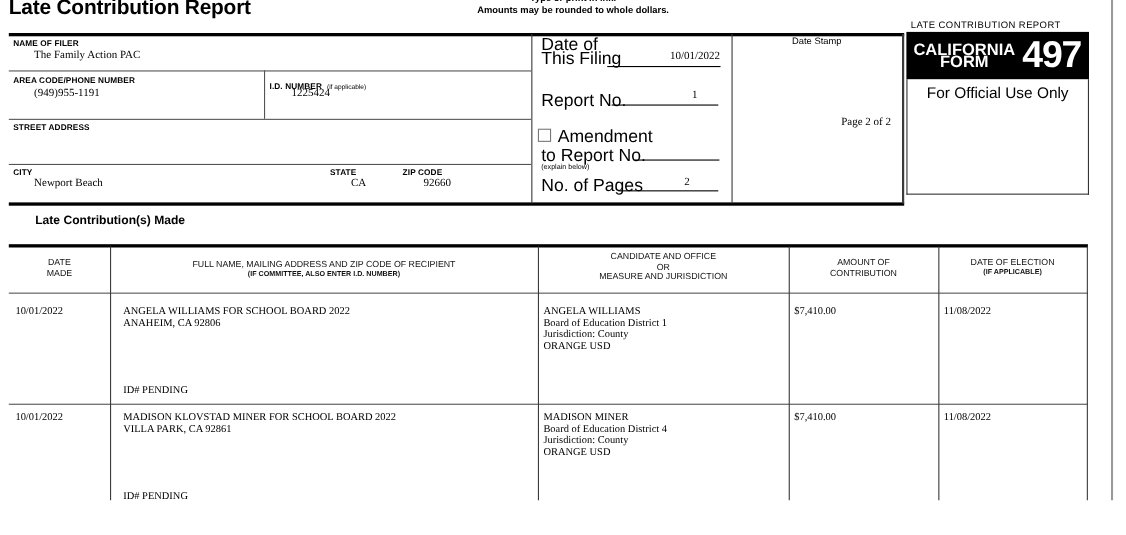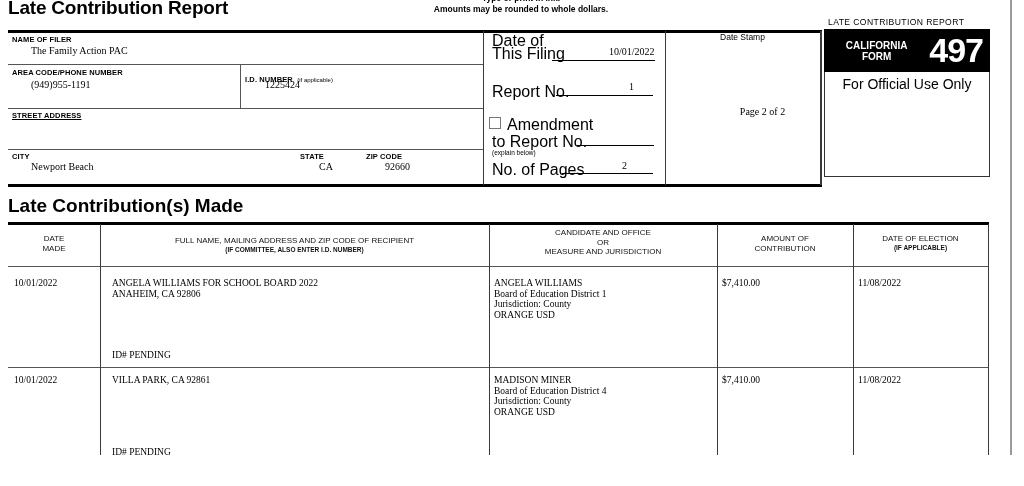--- a/index.html
+++ b/index.html
@@ -11,24 +11,24 @@
   .rule-grey{position:absolute;background:#555;}
   .title{font-weight:bold;font-size:19px;letter-spacing:-0.2px;white-space:nowrap;}
   .instr{font-weight:bold;font-size:8.5px;line-height:11px;text-align:center;}
   .hdr-right{font-size:8.6px;letter-spacing:0.4px;white-space:nowrap;}
   .lbl{font-weight:bold;font-size:7.5px;letter-spacing:0.1px;white-space:nowrap;}
   .lbl-note{font-weight:normal;font-size:6px;letter-spacing:0;}
   .val{font-family:"Liberation Serif",serif;font-size:10px;white-space:nowrap;margin-left:18px;}
   .blbl{font-weight:normal;font-size:16px;white-space:nowrap;}
   .smnote{font-size:6.5px;white-space:nowrap;}
   .badge{background:#000000;color:#ffffff;display:flex;align-items:center;}
-  .badge-left{flex:1;text-align:center;font-weight:bold;font-size:10px;line-height:11.5px;padding-top:1px;}
+  .badge-left{flex:1;text-align:center;font-weight:bold;font-size:15px;line-height:11.5px;padding-top:1px;}
   .badge-num{font-weight:bold;font-size:34px;letter-spacing:-1px;padding-right:7px;}
   .official{border:1px solid #333;border-top:none;text-align:center;font-size:14px;padding-top:4px;box-sizing:border-box;}
-  .sec-title{font-weight:bold;font-size:19px;white-space:nowrap;}
+  .sec-title{font-weight:bold;font-size:11px;white-space:nowrap;margin-left:24px;}
   .th{font-size:8px;line-height:9.5px;text-align:center;color:#111;}
   .th-sub{font-size:6.5px;font-weight:bold;line-height:8px;text-align:center;color:#111;}
   .cell{font-family:"Liberation Serif",serif;font-size:9.5px;line-height:10.5px;white-space:nowrap;}
   .checkbox{border:1.5px solid #777;width:10px;height:10px;background:#fff;}
   .page-edge{position:absolute;background:#9a9a9a;}
 </style>
 </head>
 <body>
 
 <div class="page">
@@ -55,21 +55,21 @@
 
   <div class="abs lbl" style="left:12px;top:68px;">AREA CODE/PHONE NUMBER</div>
   <div class="abs val" style="left:13px;top:79px;">(949)955-1191</div>
 
   <div class="abs" style="left:245px;top:68px;white-space:nowrap;">
     <span class="lbl">I.D. NUMBER</span>
     <span class="lbl-note">(if applicable)</span>
   </div>
   <div class="abs val" style="left:247px;top:79px;">1225424</div>
 
-  <div class="abs lbl" style="left:12px;top:111px;text-decoration:underline;">STREET ADDRESS</div>
+  <div class="abs lbl" style="left:12px;top:111px;">STREET ADDRESS</div>
   <div class="abs val" style="left:13px;top:121px;"></div>
 
   <div class="abs lbl" style="left:12px;top:152px;">CITY</div>
   <div class="abs val" style="left:13px;top:161px;">Newport Beach</div>
   <div class="abs lbl" style="left:300px;top:152px;">STATE</div>
   <div class="abs val" style="left:301px;top:161px;">CA</div>
   <div class="abs lbl" style="left:366px;top:152px;">ZIP CODE</div>
   <div class="abs val" style="left:367px;top:161px;">92660</div>
 
   <div class="abs blbl" style="left:492px;top:32px;">Date of</div>
@@ -85,21 +85,21 @@
   <div class="abs blbl" style="left:507px;top:116px;">Amendment</div>
   <div class="abs blbl" style="left:492px;top:133px;">to Report No.</div>
   <div class="rule" style="left:577px;top:145px;width:77px;height:1px;"></div>
   <div class="abs smnote" style="left:492px;top:149px;">(explain below)</div>
 
   <div class="abs blbl" style="left:492px;top:161px;">No. of Pages</div>
   <div class="abs val" style="left:604px;top:160px;">2</div>
   <div class="rule" style="left:562px;top:173px;width:91px;height:1px;"></div>
 
   <div class="abs" style="left:665px;top:32px;width:155px;text-align:center;font-size:8.5px;">Date Stamp</div>
-  <div class="abs val" style="left:681px;top:106px;width:127px;text-align:center;">Page 2 of 2</div>
+  <div class="abs val" style="left:665px;top:106px;width:127px;text-align:right;">Page 2 of 2</div>
 
   <div class="abs badge" style="left:824px;top:29px;width:166px;height:43px;">
     <div class="badge-left">
       <div>CALIFORNIA</div>
       <div>FORM</div>
     </div>
     <div class="badge-num">497</div>
   </div>
   <div class="abs official" style="left:824px;top:72px;width:166px;height:105px;">
     <span>For Official Use Only</span>
@@ -151,20 +151,21 @@
       <div>Jurisdiction: County</div>
       <div>ORANGE USD</div>
     </div>
     <div class="abs cell" style="left:722px;top:278px;">$7,410.00</div>
     <div class="abs cell" style="left:858px;top:278px;">11/08/2022</div>
   </div>
 
   <div>
     <div class="abs cell" style="left:14px;top:375px;">10/01/2022</div>
     <div class="abs cell" style="left:112px;top:375px;">
+      <div>MADISON KLOVSTAD MINER FOR SCHOOL BOARD 2022</div>
       <div>VILLA PARK, CA 92861</div>
     </div>
     <div class="abs cell" style="left:112px;top:447px;">ID# PENDING</div>
     <div class="abs cell" style="left:494px;top:375px;">
       <div>MADISON MINER</div>
       <div>Board of Education District 4</div>
       <div>Jurisdiction: County</div>
       <div>ORANGE USD</div>
     </div>
     <div class="abs cell" style="left:722px;top:375px;">$7,410.00</div>

